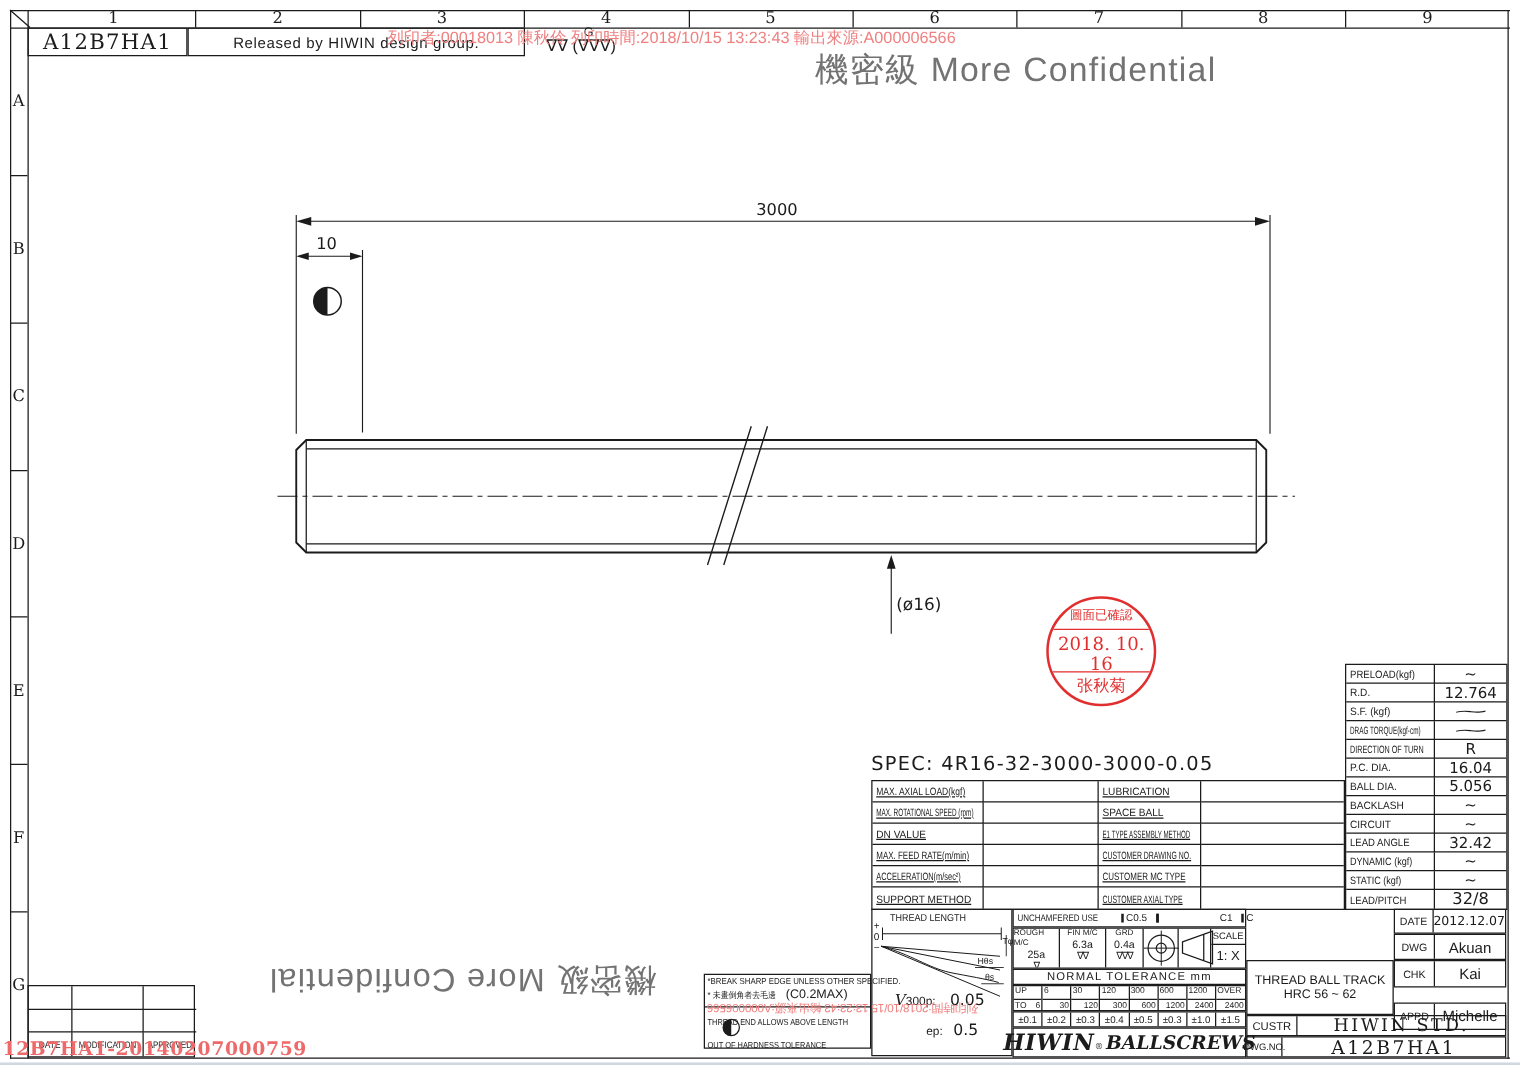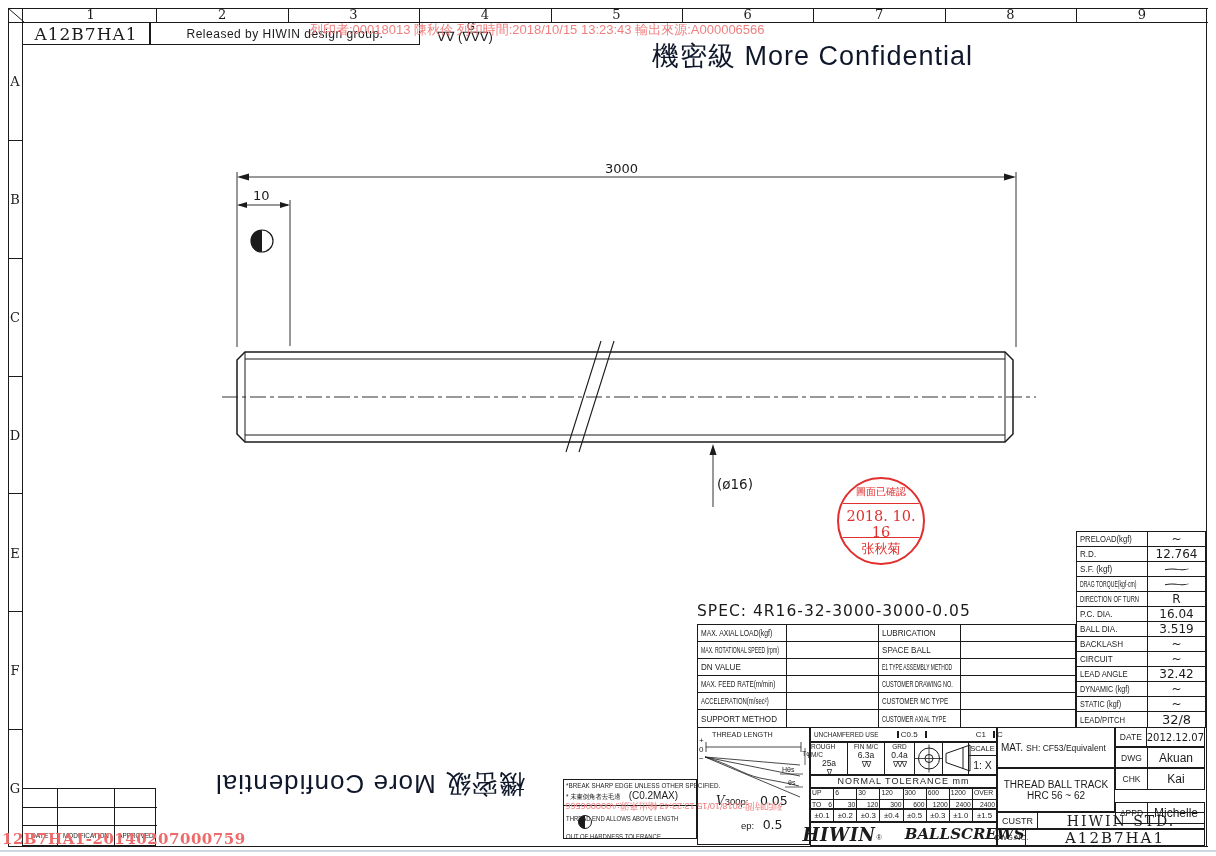--- a/index.html
+++ b/index.html
@@ -27,21 +27,21 @@
   
   .ruler-num{ position:absolute; top:8px; height:14px; width:131.4px; text-align:center;
               font-family:"DejaVu Serif",serif; font-size:13px; line-height:13px; }
   .ruler-let{ position:absolute; left:8px; width:14px; text-align:center;
               font-family:"DejaVu Serif",serif; font-size:13px; }
 
   
   #spec-table{ left:697px; top:624px; width:379px; height:104px; border:1.4px solid var(--ln);
                display:grid; grid-template-columns:89px 92px 82px 1fr; grid-auto-rows:1fr; }
   #spec-table .cell{ border-right:1px solid var(--ln); border-bottom:1px solid var(--ln);
-                     font-size:8.5px; display:flex; align-items:center; padding-left:3px; overflow:visible; }
+                     font-size:8.5px; display:flex; align-items:center; padding-left:3px; overflow:visible;text-decoration:underline; }
   #spec-table .cell:nth-child(4n){ border-right:none; }
   #spec-table .cell:nth-last-child(-n+4){ border-bottom:none; }
 
   
   #params-table{ left:1076px; top:531px; width:130px; height:197px; border:1.4px solid var(--ln);
                  display:grid; grid-template-columns:71px 1fr; grid-auto-rows:1fr; }
   #params-table .cell{ border-right:1px solid var(--ln); border-bottom:1px solid var(--ln);
                        font-size:8.5px; display:flex; align-items:center; padding-left:3px; }
   #params-table .cell.val{ border-right:none; justify-content:center; padding-left:0;
                            font-family:"DejaVu Sans",sans-serif; font-size:12px; }
@@ -72,21 +72,21 @@
   #tol-head .tcell:last-child{ border-right:none; }
   #tol-head .mid{ position:absolute; left:0; right:0; top:50%; border-top:1px solid var(--ln); }
   #tol-head .up{ position:absolute; top:0; left:1px; }
   #tol-head .to{ position:absolute; bottom:0; right:1px; }
   #tol-head .tol{ position:absolute; bottom:0; left:1px; }
   #tol-vals{ left:810px; top:809px; width:187px; height:13px; border:1.2px solid var(--ln);
              display:grid; grid-template-columns:repeat(8,1fr); }
   #tol-vals .vcell{ border-right:1px solid var(--ln); text-align:center; font-size:7.8px; line-height:11px; }
   #tol-vals .vcell:last-child{ border-right:none; }
   #logo-box{ left:810px; top:822px; width:187px; height:24px; border:1.2px solid var(--ln); }
-  .logo-txt{ font-family:"DejaVu Serif",serif; font-style:italic; font-weight:bold;margin-left:20px; }
+  .logo-txt{ font-family:"DejaVu Serif",serif; font-style:italic; font-weight:bold; }
 
   
   .tb-label{ font-size:8.5px; display:flex; align-items:center; justify-content:center;
              border-right:1px solid var(--ln); height:100%; }
   .tb-value{ flex:1; display:flex; align-items:center; justify-content:center; }
 
   
   #notes-box{ left:563px; top:779px; width:134px; height:60px; border:1.2px solid var(--ln); }
   #notes-box .top{ height:26px; border-bottom:1px solid var(--ln); padding:1px 2px; }
   #notes-box .bot{ display:flex; align-items:center; padding:1px 2px; }
@@ -94,21 +94,21 @@
 
   
   #rev-table{ left:22px; top:788px; width:134px; height:58px; border:1.2px solid var(--ln);
               display:grid; grid-template-columns:35px 57px 1fr; grid-template-rows:1fr 1fr 1fr; }
   #rev-table .rcell{ border-right:1px solid var(--ln); border-bottom:1px solid var(--ln);
                      display:flex; align-items:center; justify-content:center; font-size:7.5px; }
   #rev-table .rcell:nth-child(3n){ border-right:none; }
   #rev-table .rcell:nth-child(n+7){ border-bottom:none; }
 
   .red-print{ color:#f08080; }
-  .pink-wm{ color:#0f172a; }
+  .pink-wm{ color:#737373; }
   .rot180{ transform:rotate(180deg); }
 
   
   #stamp{ left:837px; top:477px; width:88px; height:88px; border:2.5px solid #e12f2f;
           border-radius:50%; color:#e12f2f; overflow:hidden; z-index:40; }
   #stamp .sline{ position:absolute; left:0; right:0; border-top:1.5px solid #e12f2f; }
   #stamp .stext{ position:absolute; left:0; right:0; text-align:center; }
 </style>
 </head>
 <body>
@@ -306,21 +306,21 @@
     <div class="cell">
         <span class="sx95">P.C. DIA.</span>
       </div>
     <div class="cell val">
         <span>16.04</span>
       </div>
     <div class="cell">
         <span class="sx95">BALL DIA.</span>
       </div>
     <div class="cell val">
-        <span>3.519</span>
+        <span>5.056</span>
       </div>
     <div class="cell">
         <span class="sx95">BACKLASH</span>
       </div>
     <div class="cell val">
         <span>~</span>
       </div>
     <div class="cell">
         <span class="sx95">CIRCUIT</span>
       </div>
@@ -458,24 +458,20 @@
     <div class="vcell">±1.0</div>
     <div class="vcell">±1.5</div>
   </div>
 
   <div class="abs ctr" id="logo-box" style="z-index:11;">
     <span class="logo-txt" style="font-size:18px;letter-spacing:.5px;">HIWIN</span>
     <span style="font-size:7px;margin:6px 3px 0 1px;">®</span>
     <span class="logo-txt" style="font-size:15px;">BALLSCREWS</span>
   </div>
 
-  <div class="bx" style="left:997px;top:727px;width:118px;height:41px;z-index:11;display:flex;align-items:center;padding-left:3px;">
-    <span style="font-size:10px;margin-right:3px;">MAT.</span>
-    <span class="sx90" style="font-size:9.5px;">SH: CF53/Equivalent</span>
-  </div>
   <div class="bx" style="left:1115px;top:727px;width:90px;height:20px;z-index:11;display:flex;">
     <span class="tb-label" style="width:32px;">DATE</span>
     <span class="tb-value" style="font-size:10px;font-family:'DejaVu Sans',sans-serif;">2012.12.07</span>
   </div>
   <div class="bx" style="left:1115px;top:747px;width:90px;height:21px;z-index:11;display:flex;">
     <span class="tb-label" style="width:32px;">DWG</span>
     <span class="tb-value" style="font-size:12px;">Akuan</span>
   </div>
   <div class="bx" style="left:997px;top:768px;width:118px;height:44px;z-index:11;display:flex;flex-direction:column;align-items:center;justify-content:center;">
     <span style="font-size:10px;">THREAD BALL TRACK</span>

